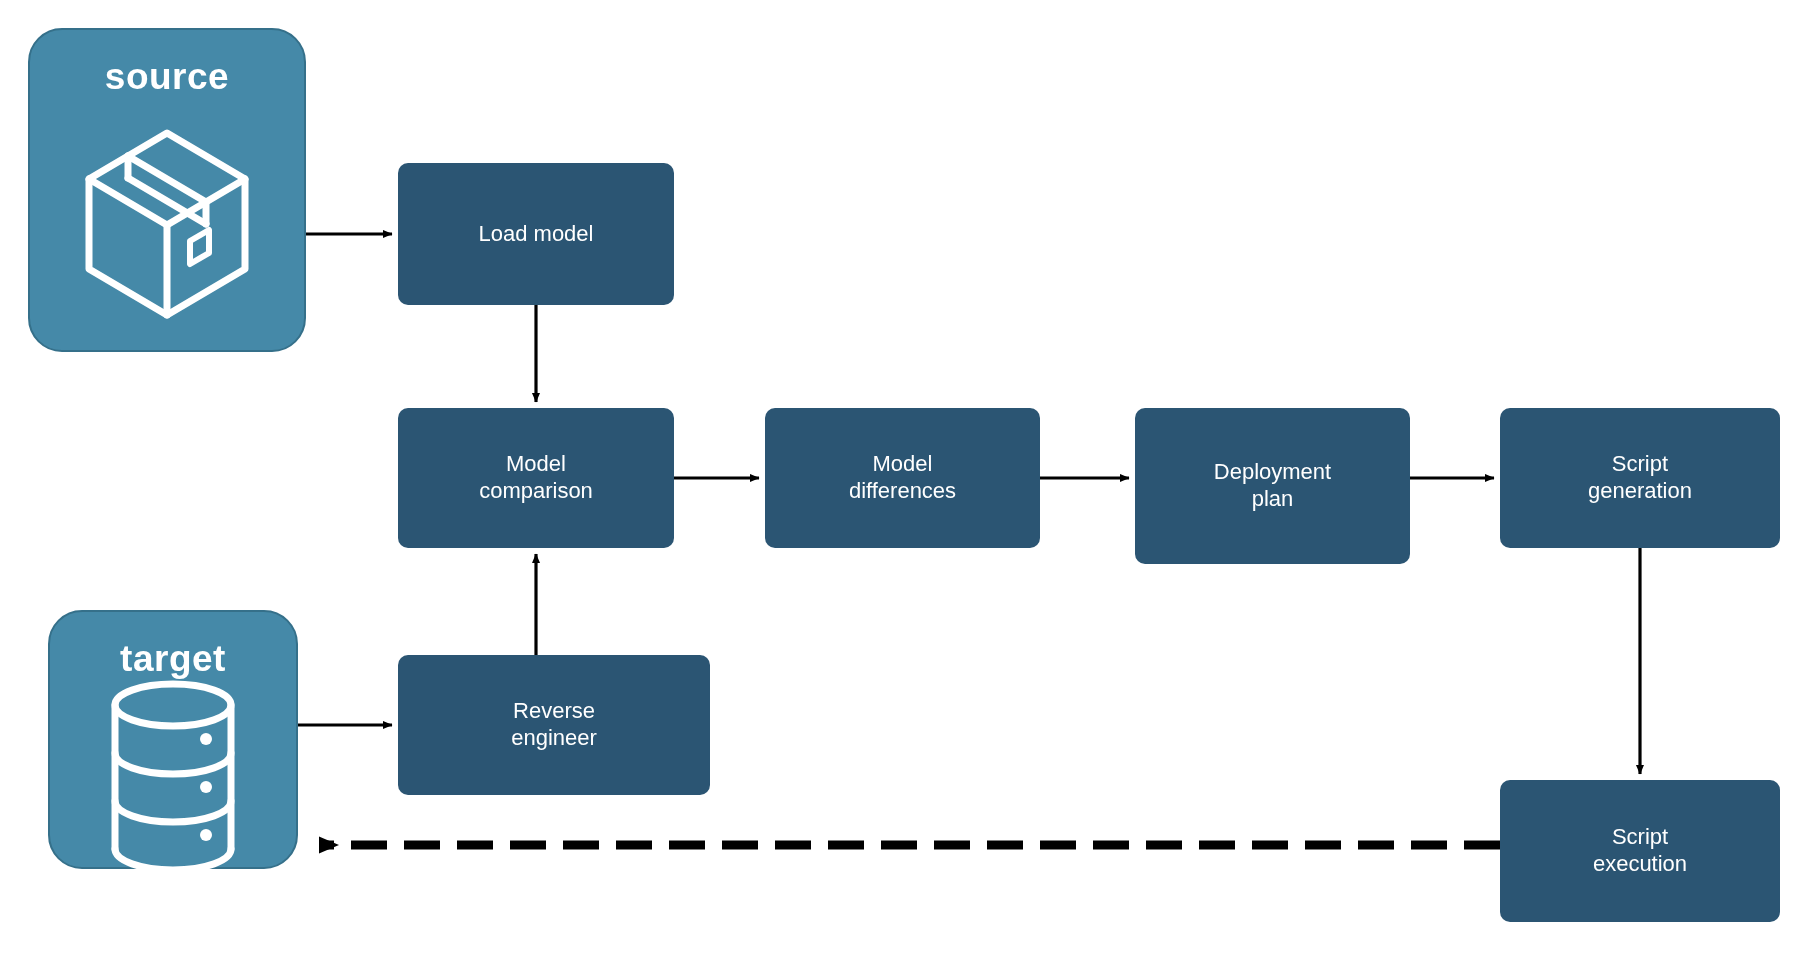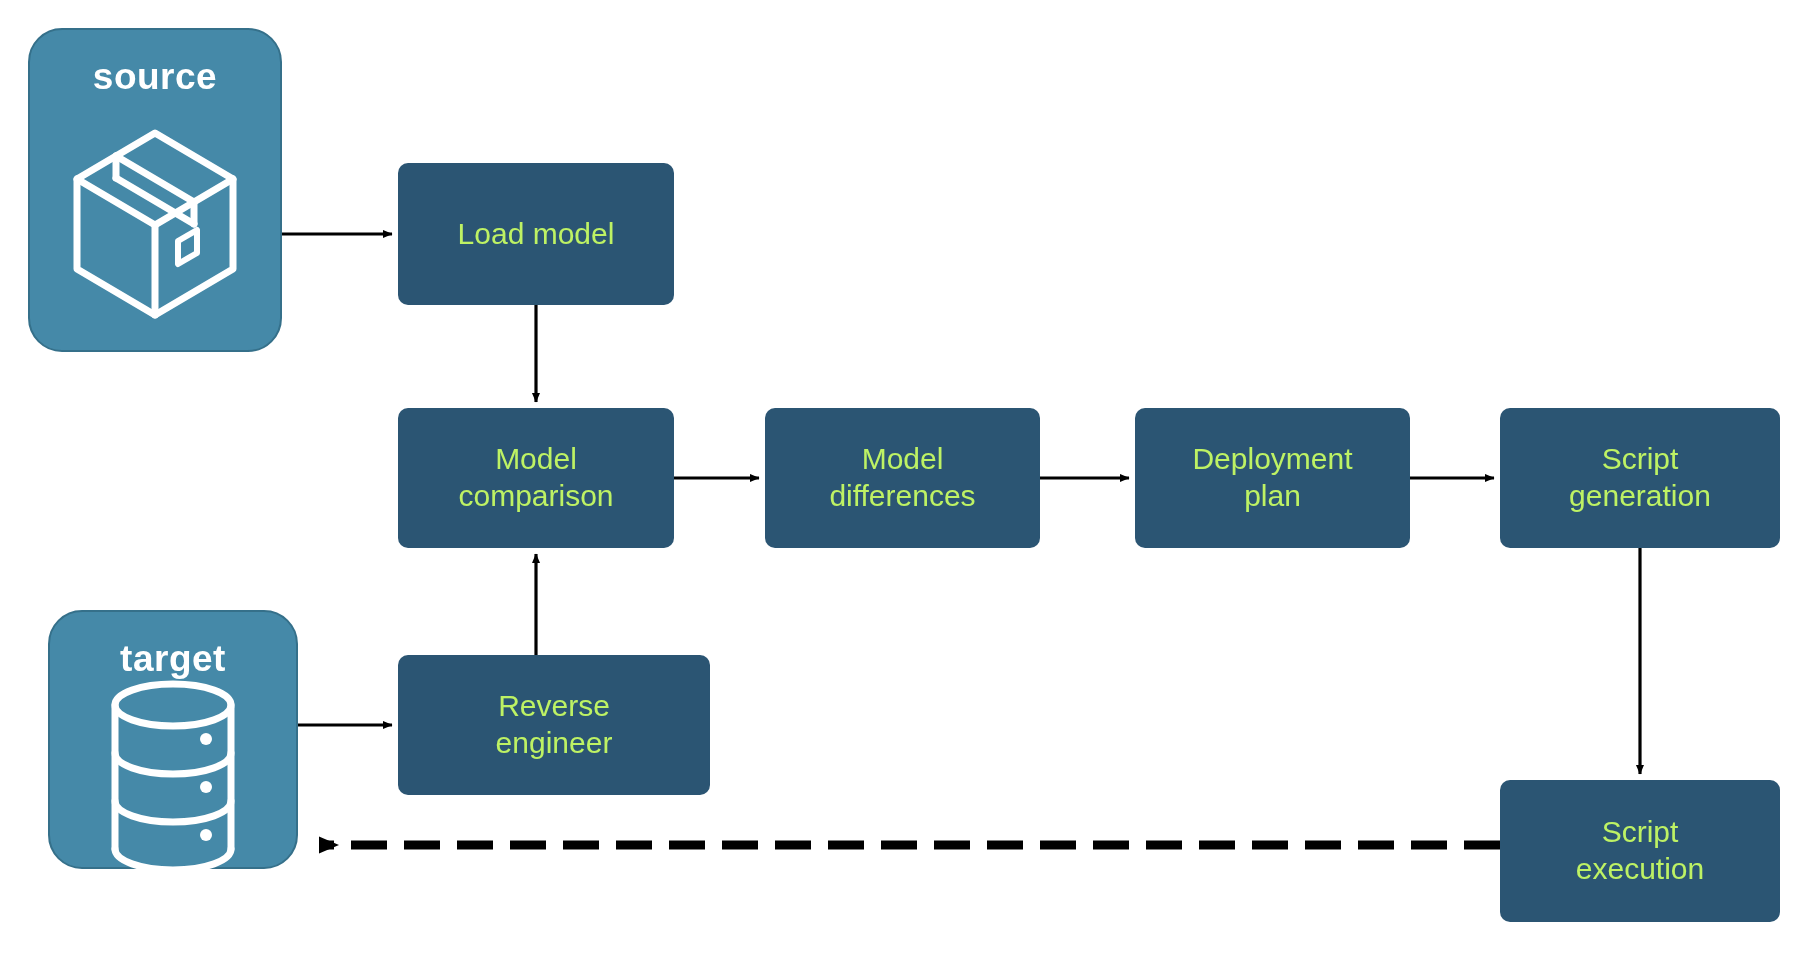--- a/index.html
+++ b/index.html
@@ -54,22 +54,22 @@
     position: absolute;
     background: #2b5573;
     border-radius: 10px;
     box-sizing: border-box;
     display: flex;
     align-items: center;
     justify-content: center;
     text-align: center;
   }
   .proc-label {
-    color: #bef264;
-    font-size: 30px;
+    color: #ffffff;
+    font-size: 22px;
     line-height: 1.22;
     padding: 0 12px;
     white-space: pre-line;
   }
 </style>
 </head>
 <body>
 
 <div id="canvas">
 
@@ -113,21 +113,21 @@
 
     <g>
       <line x1="1640" y1="548" x2="1640" y2="774" stroke="#000000" stroke-width="3.2" marker-end="url(#arrowSolid)"></line>
     </g>
 
     <g>
       <line x1="1500" y1="845" x2="320" y2="845" stroke="#000000" stroke-width="9" stroke-dasharray="36 17" marker-end="url(#arrowFat)"></line>
     </g>
   </svg>
 
-  <div class="endpoint-node" style="left:28px; top:28px; width:254px; height:324px;">
+  <div class="endpoint-node" style="left:28px; top:28px; width:278px; height:324px;">
     <div class="endpoint-title">source</div>
     <div class="endpoint-glyph">
       <svg width="180" height="200" viewBox="0 0 180 200" fill="none" stroke="#ffffff" stroke-width="7" stroke-linejoin="round" stroke-linecap="round">
         <path d="M90 10 L168 56 L168 146 L90 192 L12 146 L12 56 Z"></path>
         <path d="M12 56 L90 102 L168 56"></path>
         <path d="M90 102 L90 192"></path>
         <path d="M51 33 L129 79"></path>
         <path d="M129 79 L129 101"></path>
         <path d="M51 33 L51 55"></path>
         <path d="M51 55 L129 101"></path>
@@ -160,21 +160,21 @@
   <div class="proc-node" style="left:398px; top:408px; width:276px; height:140px;">
     <span class="proc-label">Model
 comparison</span>
   </div>
 
   <div class="proc-node" style="left:765px; top:408px; width:275px; height:140px;">
     <span class="proc-label">Model
 differences</span>
   </div>
 
-  <div class="proc-node" style="left:1135px; top:408px; width:275px; height:140px;">
+  <div class="proc-node" style="left:1135px; top:408px; width:275px; height:156px;">
     <span class="proc-label">Deployment
 plan</span>
   </div>
 
   <div class="proc-node" style="left:1500px; top:408px; width:280px; height:140px;">
     <span class="proc-label">Script
 generation</span>
   </div>
 
   <div class="proc-node" style="left:1500px; top:780px; width:280px; height:142px;">

